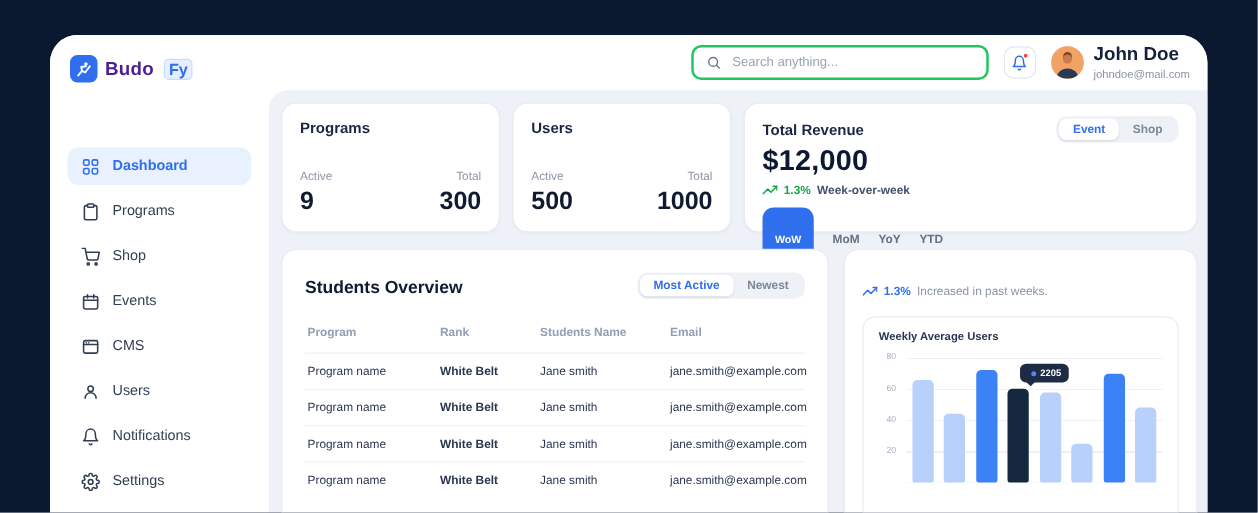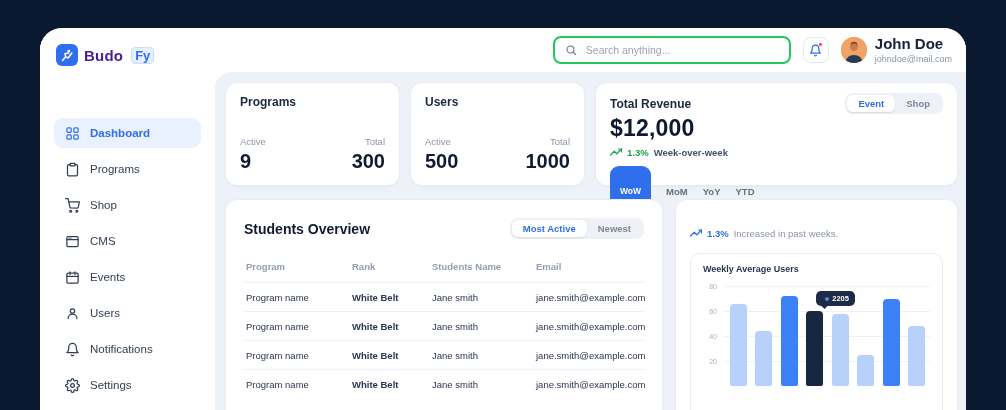--- a/index.html
+++ b/index.html
@@ -133,31 +133,31 @@
         <div class="nav-item">
           <svg viewBox="0 0 24 24" fill="none" stroke="currentColor" stroke-width="2" stroke-linecap="round" stroke-linejoin="round">
             <circle cx="9" cy="21" r="1.4"></circle>
               <circle cx="19" cy="21" r="1.4"></circle>
             <path d="M1 1h4l2.68 13.39a2 2 0 0 0 2 1.61h9.72a2 2 0 0 0 2-1.61L23 6H6"></path>
           </svg>
           <span>Shop</span>
         </div>
         <div class="nav-item">
           <svg viewBox="0 0 24 24" fill="none" stroke="currentColor" stroke-width="2" stroke-linecap="round" stroke-linejoin="round">
+            <rect x="3" y="5" width="18" height="16" rx="2"></rect>
+              <path d="M16 3v4M8 3v4M3 10h18"></path>
+          </svg>
+          <span>Events</span>
+        </div>
+        <div class="nav-item">
+          <svg viewBox="0 0 24 24" fill="none" stroke="currentColor" stroke-width="2" stroke-linecap="round" stroke-linejoin="round">
             <rect x="3" y="4" width="18" height="16" rx="2"></rect>
               <path d="M3 9h18M6.5 6.6h.01M9.5 6.6h.01"></path>
           </svg>
           <span>CMS</span>
-        </div>
-        <div class="nav-item">
-          <svg viewBox="0 0 24 24" fill="none" stroke="currentColor" stroke-width="2" stroke-linecap="round" stroke-linejoin="round">
-            <rect x="3" y="5" width="18" height="16" rx="2"></rect>
-              <path d="M16 3v4M8 3v4M3 10h18"></path>
-          </svg>
-          <span>Events</span>
         </div>
         <div class="nav-item">
           <svg viewBox="0 0 24 24" fill="none" stroke="currentColor" stroke-width="2" stroke-linecap="round" stroke-linejoin="round">
             <circle cx="12" cy="8" r="3.5"></circle>
               <path d="M5 20a7 7 0 0 1 14 0"></path>
           </svg>
           <span>Users</span>
         </div>
         <div class="nav-item">
           <svg viewBox="0 0 24 24" fill="none" stroke="currentColor" stroke-width="2" stroke-linecap="round" stroke-linejoin="round">

